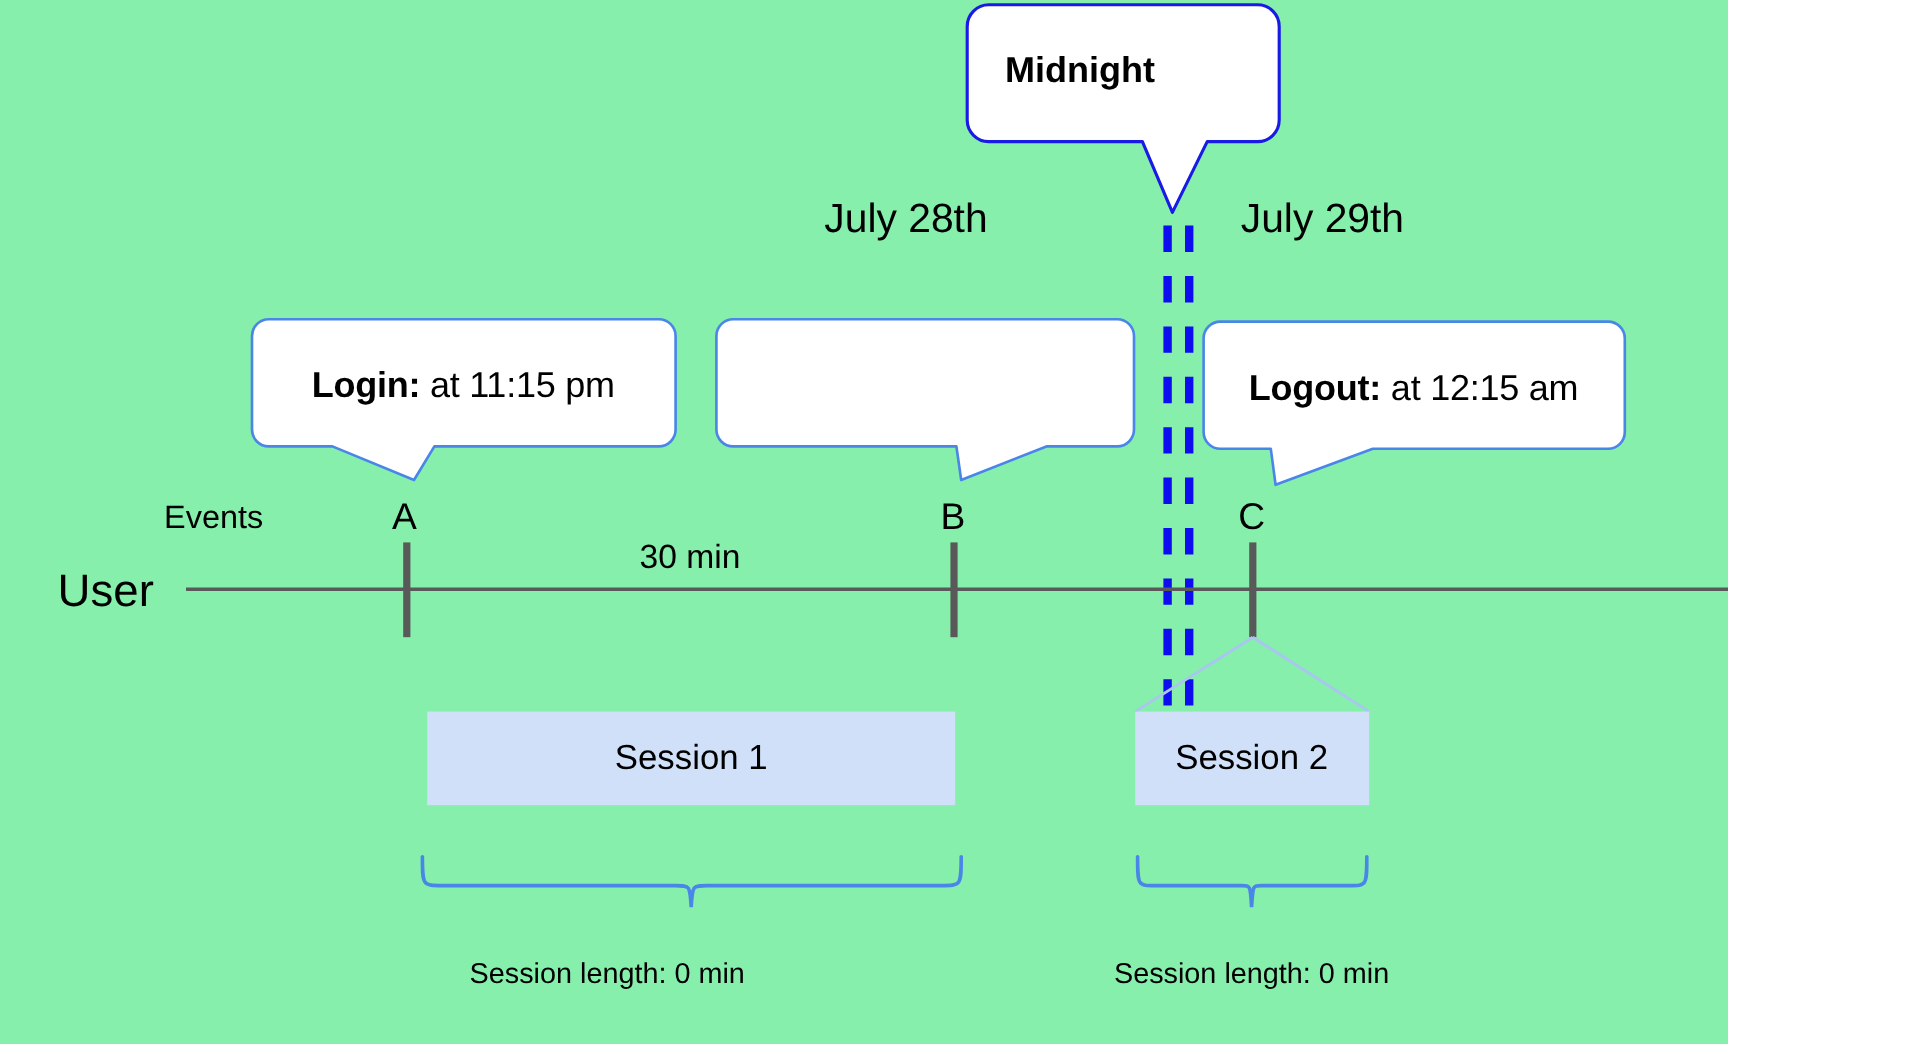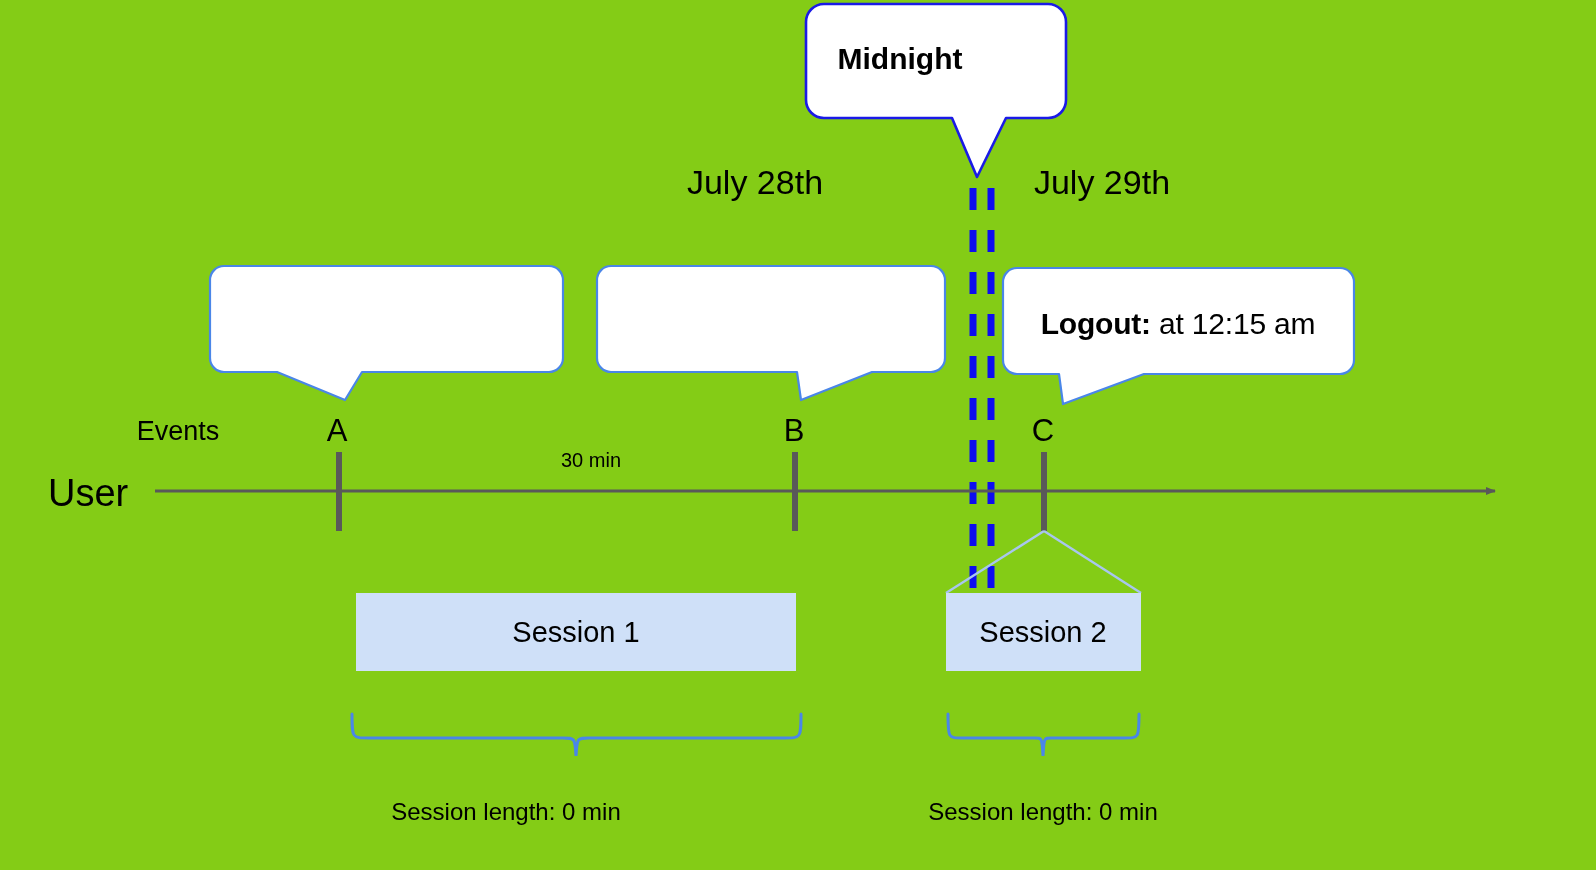--- a/index.html
+++ b/index.html
@@ -7,23 +7,23 @@
     margin: 0;
     padding: 0;
     background: #ffffff;
   }
   body {
     font-family: "Liberation Sans", sans-serif;
     color: #000000;
   }
   #canvas {
     position: relative;
-    width: 1596px;
+    width: 1440px;
     height: 870px;
-    background: #84cc16;
+    background: #86efac;
     overflow: hidden;
   }
   #diagram-svg {
     position: absolute;
     left: 0;
     top: 0;
     width: 1596px;
     height: 870px;
   }
   .txt {
@@ -41,21 +41,21 @@
   }
   .callout-text b { font-weight: bold; }
   .midnight-text {
     font-size: 30px;
     font-weight: bold;
   }
   .date-text   { font-size: 34px; }
   .axis-title  { font-size: 38px; }
   .lane-label  { font-size: 27px; }
   .evt-letter  { font-size: 31px; }
-  .dur-text    { font-size: 20px; margin-left: 16px; }
+  .dur-text    { font-size: 28px; }
   .session-text{ font-size: 29px; }
   .length-text { font-size: 24px; }
 </style>
 </head>
 <body>
 
 <div id="canvas">
 
   <svg id="diagram-svg" viewBox="0 0 1596 870">
     <defs>
@@ -146,20 +146,23 @@
              C 1044,738 1044,738 1051,738
              L 1124,738
              C 1139,738 1139,738 1139,714" fill="none" stroke="#4a86e8" stroke-width="3" stroke-linecap="round"></path>
   </svg>
 
   <div class="txt midnight-text t-center" style="left:900px; top:44px;">Midnight</div>
 
   <div class="txt date-text t-center" style="left:755px; top:165px;">July 28th</div>
   <div class="txt date-text t-center" style="left:1102px; top:165px;text-align:center;">July 29th</div>
 
+  <div class="txt callout-text t-center" style="left:386px; top:307px;">
+    <b>Login:</b><span> at 11:15 pm</span>
+  </div>
 
 
   <div class="txt callout-text t-center" style="left:1178px; top:309px;">
     <b>Logout:</b><span> at 12:15 am</span>
   </div>
 
   <div class="txt lane-label t-center" style="left:178px; top:418px;">Events</div>
   <div class="txt axis-title" style="left:48px; top:474px;">User</div>
 
   <div class="txt evt-letter t-center" style="left:337px; top:415px;">A</div>

